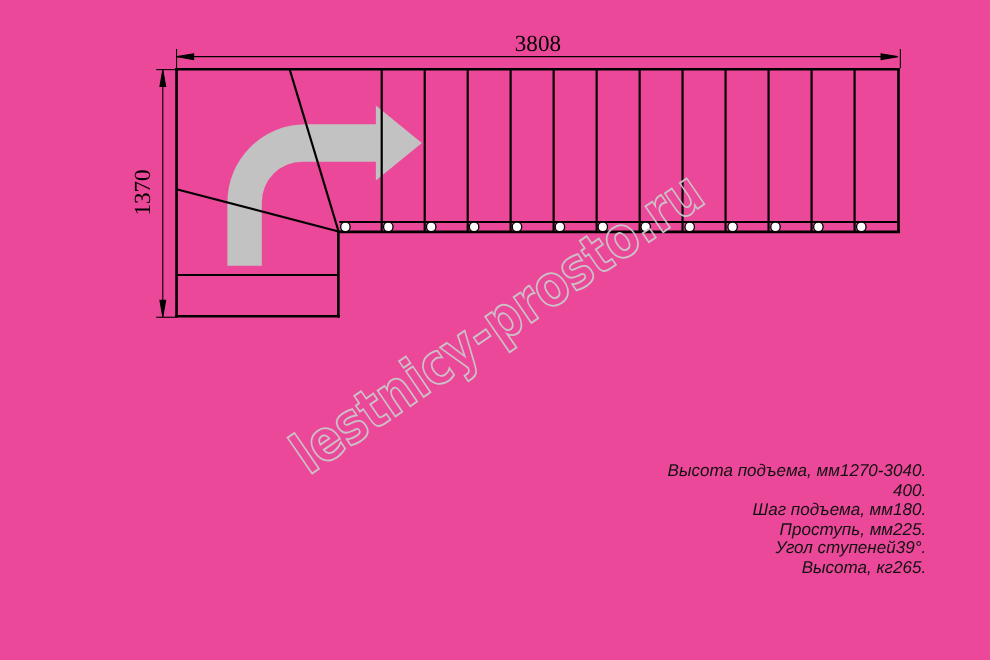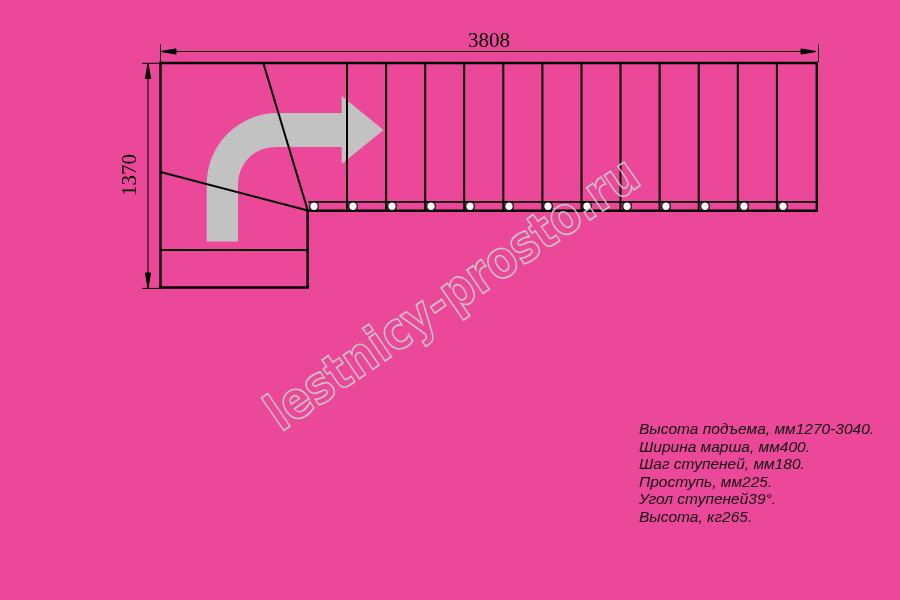--- a/index.html
+++ b/index.html
@@ -4,21 +4,21 @@
 <style>
   html,body{margin:0;padding:0;background:#fff;}
   .stage{position:relative;width:900px;height:600px;background:#ec4899;overflow:hidden;
          font-family:"Liberation Sans",sans-serif;}
   .stage svg{position:absolute;left:0;top:0;}
   .dim-text{font-family:"Liberation Serif",serif;font-size:21px;fill:#000;}
   .watermark-text{font-family:"DejaVu Sans",sans-serif;font-weight:bold;font-size:52px;
                   fill:none;stroke:#c9c9c9;stroke-width:1.7px;opacity:.95;}
   .specs{position:absolute;left:615px;top:420px;width:227px;
          font:italic 15.5px/17.5px "Liberation Sans",sans-serif;color:#111;}
-  .spec-row{display:flex;justify-content:flex-start;white-space:nowrap;margin-left:24px;}
+  .spec-row{display:flex;justify-content:flex-end;white-space:nowrap;}
   .spec-row .val{text-align:right;}
 </style>
 </head>
 <body>
 
 <div class="stage">
 
   <svg width="900" height="600" viewBox="0 0 900 600">
 
     <path d="M 206.7 241.5 L 206.7 184 A 71 71 0 0 1 277.7 113 L 341.7 113 L 341.7 96 L 383.5 130 L 341.7 164 L 341.7 147 L 275 147 A 37 37 0 0 0 238 184 L 238 241.5 Z" fill="#c2c2c2"></path>
@@ -87,25 +87,24 @@
 
     <text class="watermark-text" x="462" y="308" text-anchor="middle" textLength="440" lengthAdjust="spacingAndGlyphs" transform="rotate(-34.5 462 308)">lestnicy-prosto.ru</text>
   </svg>
 
   <div class="specs">
     <div class="spec-row">
       <span class="lbl">Высота подъема, мм</span>
       <span class="val">1270-3040.</span>
     </div>
     <div class="spec-row">
-      <span class="lbl">Ширина марша, мм</span>
       <span class="val">400.</span>
     </div>
     <div class="spec-row">
-      <span class="lbl">Шаг ступеней, мм</span>
+      <span class="lbl">Шаг подъема, мм</span>
       <span class="val">180.</span>
     </div>
     <div class="spec-row">
       <span class="lbl">Проступь, мм</span>
       <span class="val">225.</span>
     </div>
     <div class="spec-row">
       <span class="lbl">Угол ступеней</span>
       <span class="val">39°.</span>
     </div>

